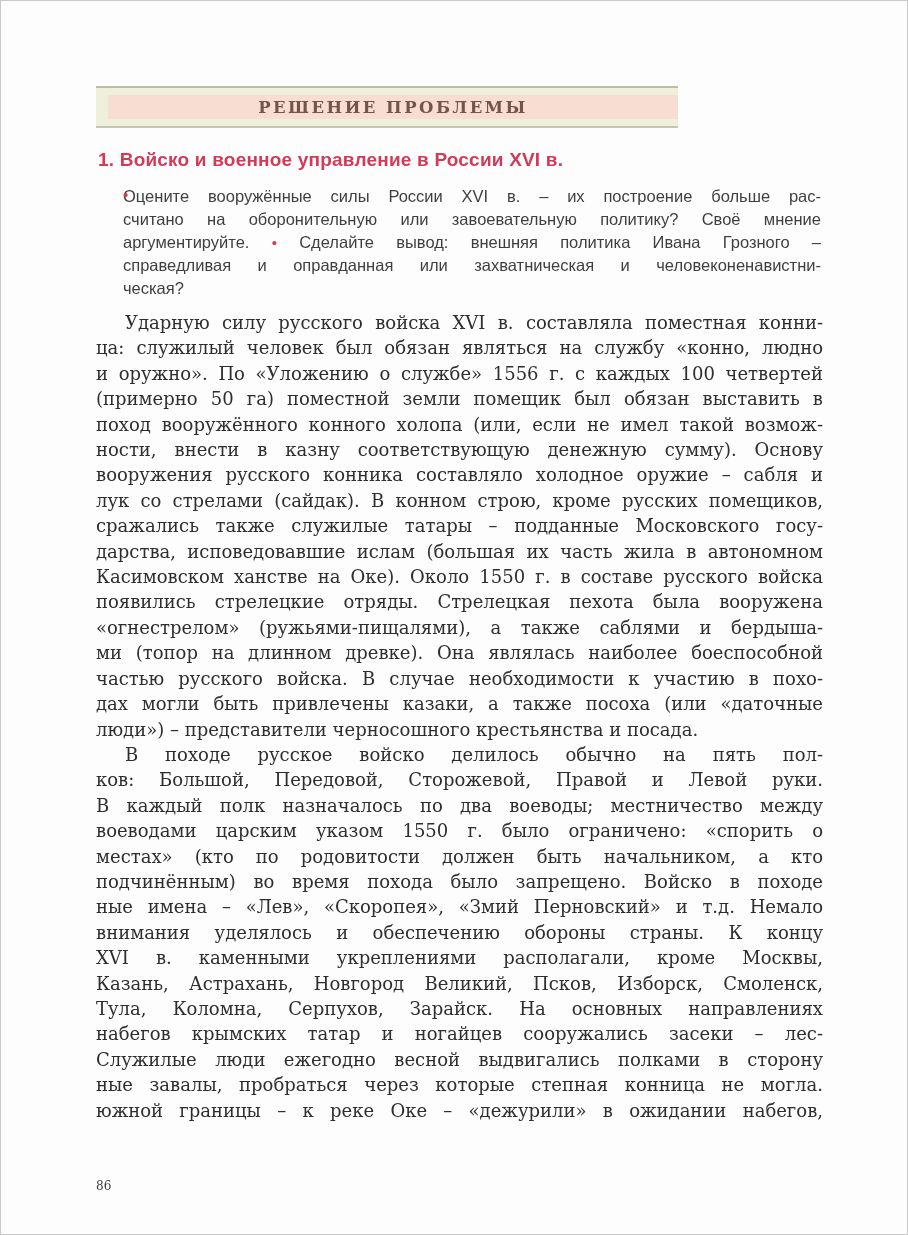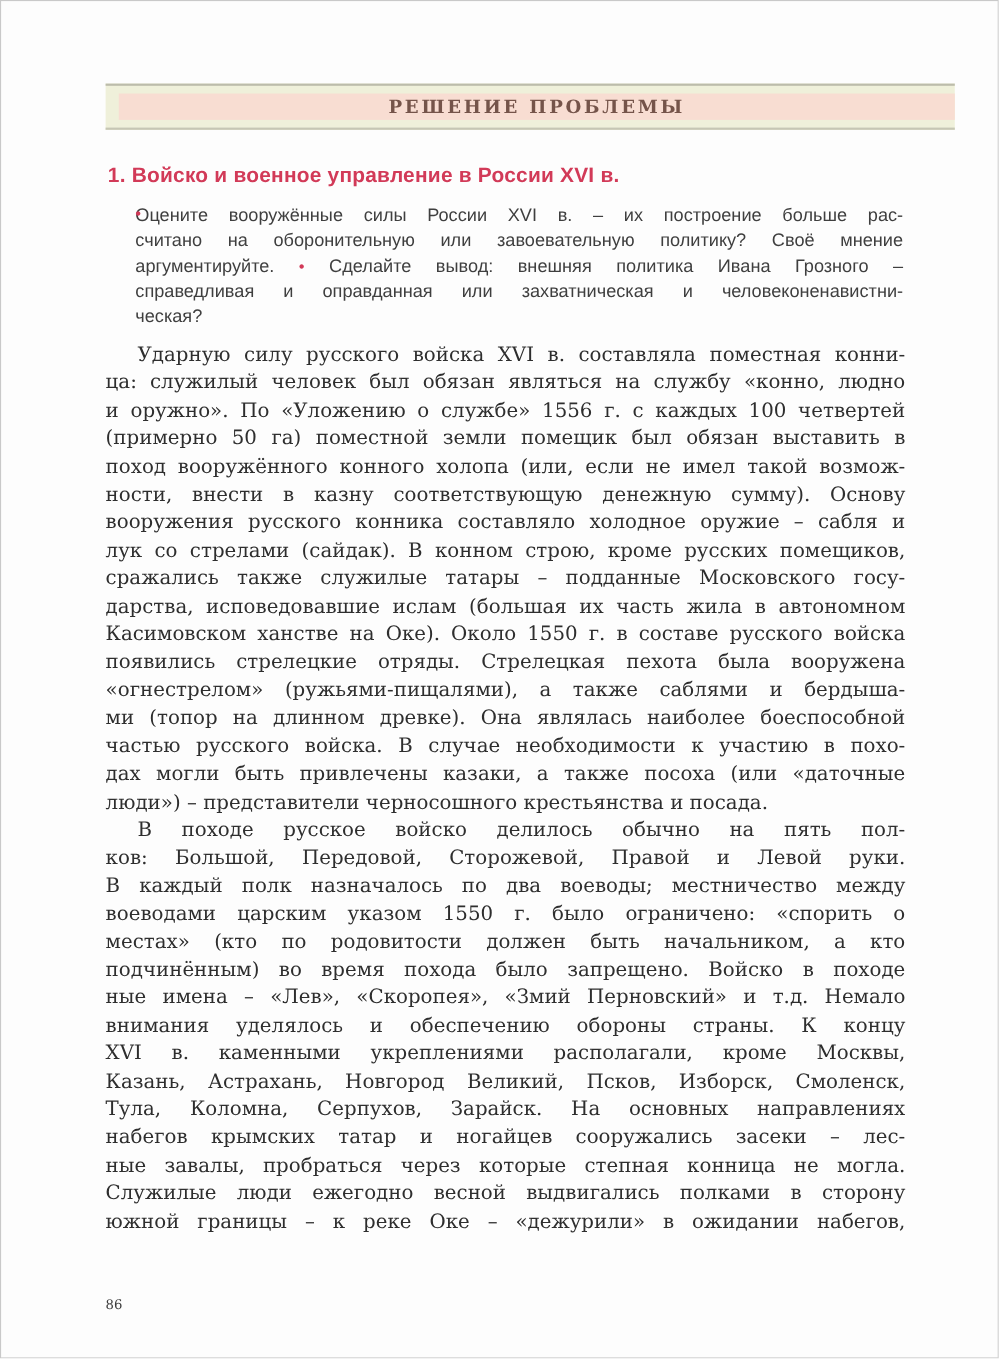--- a/index.html
+++ b/index.html
@@ -18,22 +18,22 @@
     height: 1235px;
     background: #fdfdfd;
     border: 1px solid #c9c9c9;
     overflow: hidden;
     font-family: "DejaVu Serif", serif;
     color: var(--body-text);
   }
   
   .banner {
     position: absolute;
-    left: 95px; top: 75px;
-    width: 772px; height: 42px;
+    left: 95px; top: 85px;
+    width: 582px; height: 42px;
     background: var(--banner-edge-bg);
     border-top: 2px solid #bcbcab;
     border-bottom: 2px solid #c6c6b4;
     padding: 7px 0 7px 12px;
   }
   .banner-inner {
     height: 24px;
     background: var(--banner-bg);
     display: flex;
     align-items: center;
@@ -153,21 +153,21 @@
         <div class="line">В каждый полк назначалось по два воеводы; местничество между</div>
         <div class="line">воеводами царским указом 1550 г. было ограничено: «спорить о</div>
         <div class="line">местах» (кто по родовитости должен быть начальником, а кто</div>
         <div class="line">подчинённым) во время похода было запрещено. Войско в походе</div>
         <div class="line">ные имена – «Лев», «Скоропея», «Змий Перновский» и т.д. Немало</div>
         <div class="line">внимания уделялось и обеспечению обороны страны. К концу</div>
         <div class="line">XVI в. каменными укреплениями располагали, кроме Москвы,</div>
         <div class="line">Казань, Астрахань, Новгород Великий, Псков, Изборск, Смоленск,</div>
         <div class="line">Тула, Коломна, Серпухов, Зарайск. На основных направлениях</div>
         <div class="line">набегов крымских татар и ногайцев сооружались засеки – лес-</div>
+        <div class="line">Служилые люди ежегодно весной выдвигались полками в сторону</div>
         <div class="line">ные завалы, пробраться через которые степная конница не могла.</div>
-        <div class="line">Служилые люди ежегодно весной выдвигались полками в сторону</div>
         <div class="line">южной границы – к реке Оке – «дежурили» в ожидании набегов,</div>
       </div>
     </div>
 
   <div class="page-number">86</div>
 
 </div>
 
 </body></html>

